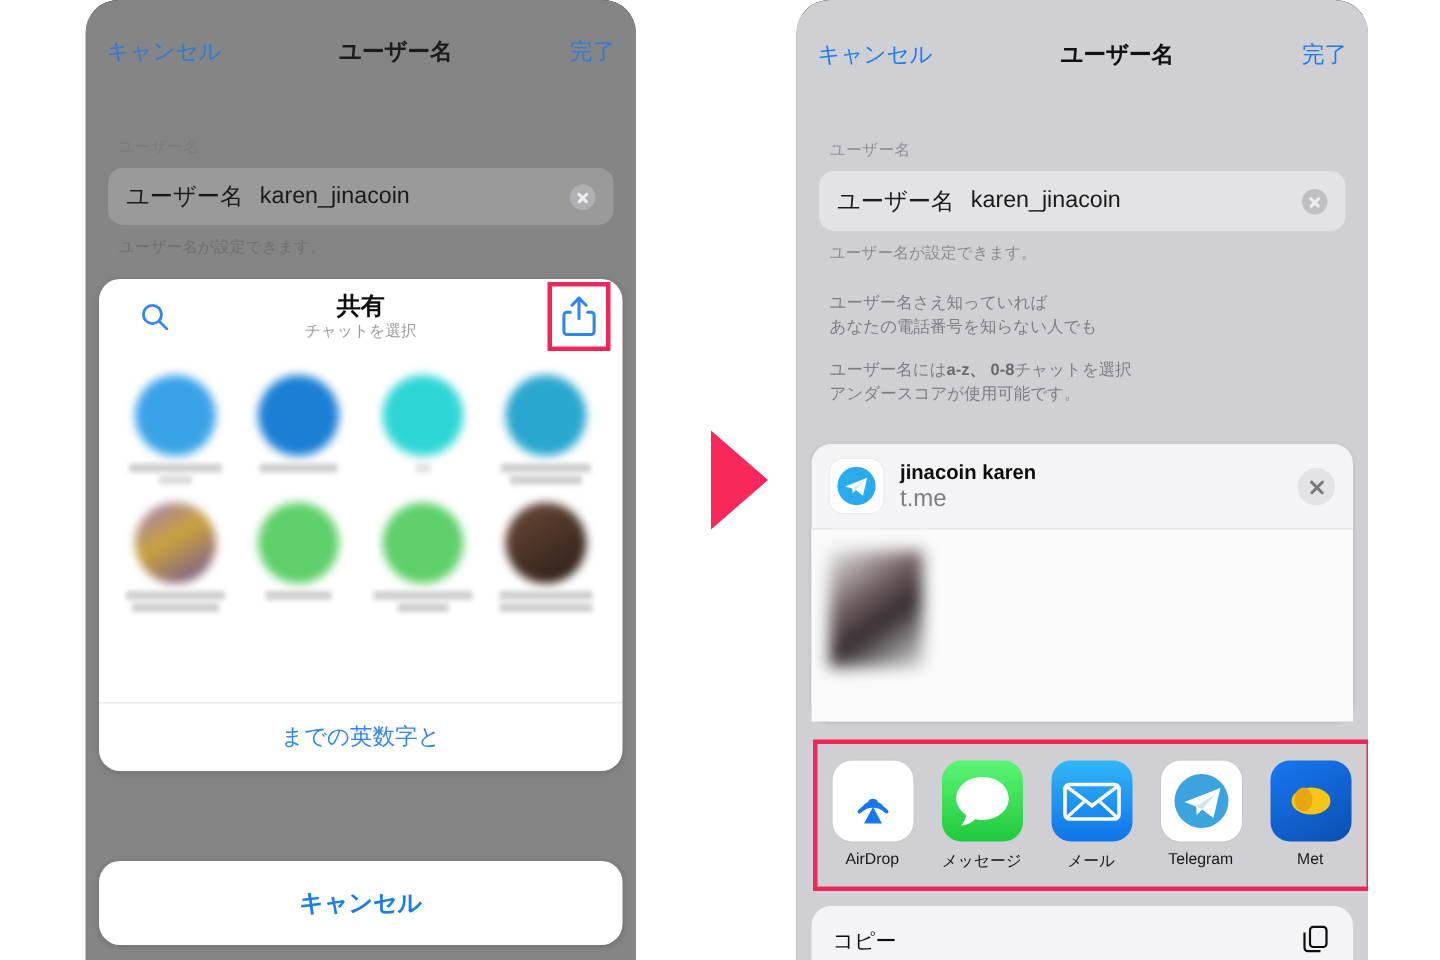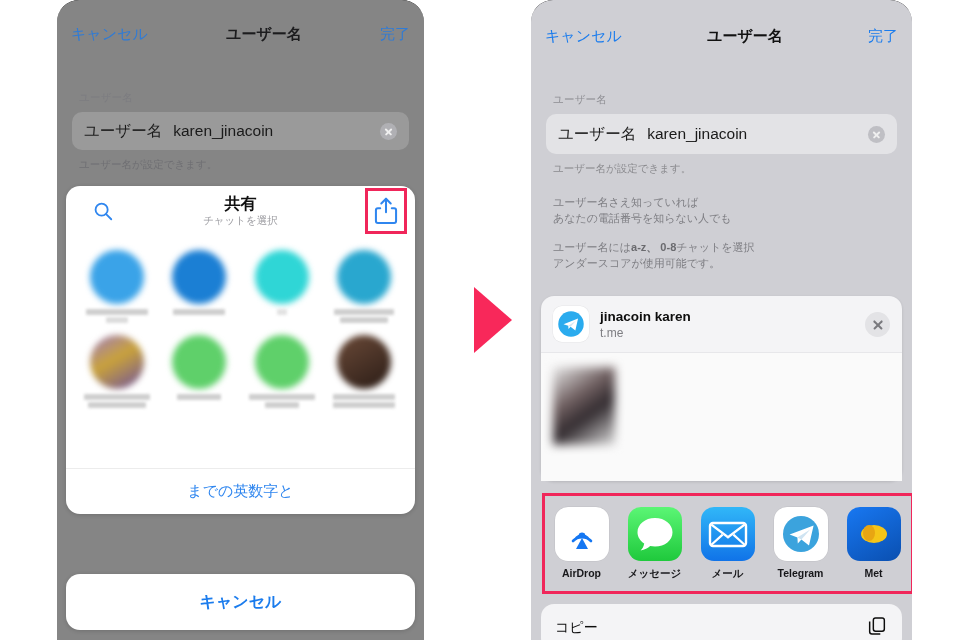--- a/index.html
+++ b/index.html
@@ -109,35 +109,35 @@
     box-sizing:border-box;box-shadow:0 1px 3px rgba(0,0,0,.12);
   }
   .ios-head{display:flex;align-items:center;padding:10px 12px 10px 12px;}
   .tg-logo{
     width:36px;height:36px;border-radius:9px;background:#fff;flex:0 0 auto;
     display:flex;align-items:center;justify-content:center;
     box-shadow:0 0 0 .5px rgba(0,0,0,.06);
   }
   .ios-meta{margin-left:11px;display:flex;flex-direction:column;gap:2px;}
   .ios-title{font-size:13.5px;font-weight:bold;color:#0d0d0d;}
-  .ios-sub{font-size:12px;color:#7d7d82;}
+  .ios-sub{font-size:16px;color:#7d7d82;}
   .ios-close{
     margin-left:auto;width:25px;height:25px;border-radius:50%;background:#e3e3e6;
     position:relative;flex:0 0 auto;
   }
   .ios-close:before,.ios-close:after{
     content:"";position:absolute;left:6.5px;top:12px;width:12px;height:1.7px;
     background:#79797e;border-radius:1px;
   }
   .ios-close:before{transform:rotate(45deg);}
   .ios-close:after{transform:rotate(-45deg);}
   .ios-preview{background:#fafafa;border-top:1px solid #e7e7ea;position:relative;}
   .apps-strip{
     position:absolute;left:10px;display:flex;align-items:flex-start;gap:16px;
-    padding:10px 0 4px 12px;box-sizing:border-box;font-weight:bold;
+    padding:10px 0 4px 12px;box-sizing:border-box;
   }
   .app{width:60px;display:flex;flex-direction:column;align-items:center;gap:6px;}
   .app-ico{width:54px;height:54px;border-radius:13px;overflow:hidden;flex:0 0 auto;}
   .app-label{font-size:10.5px;color:#17171a;white-space:nowrap;}
   .ios-list{
     position:absolute;left:10px;width:361px;background:#f4f4f6;border-radius:13px;
     box-sizing:border-box;overflow:hidden;
   }
   .ios-list-row{
     display:flex;align-items:center;justify-content:space-between;

